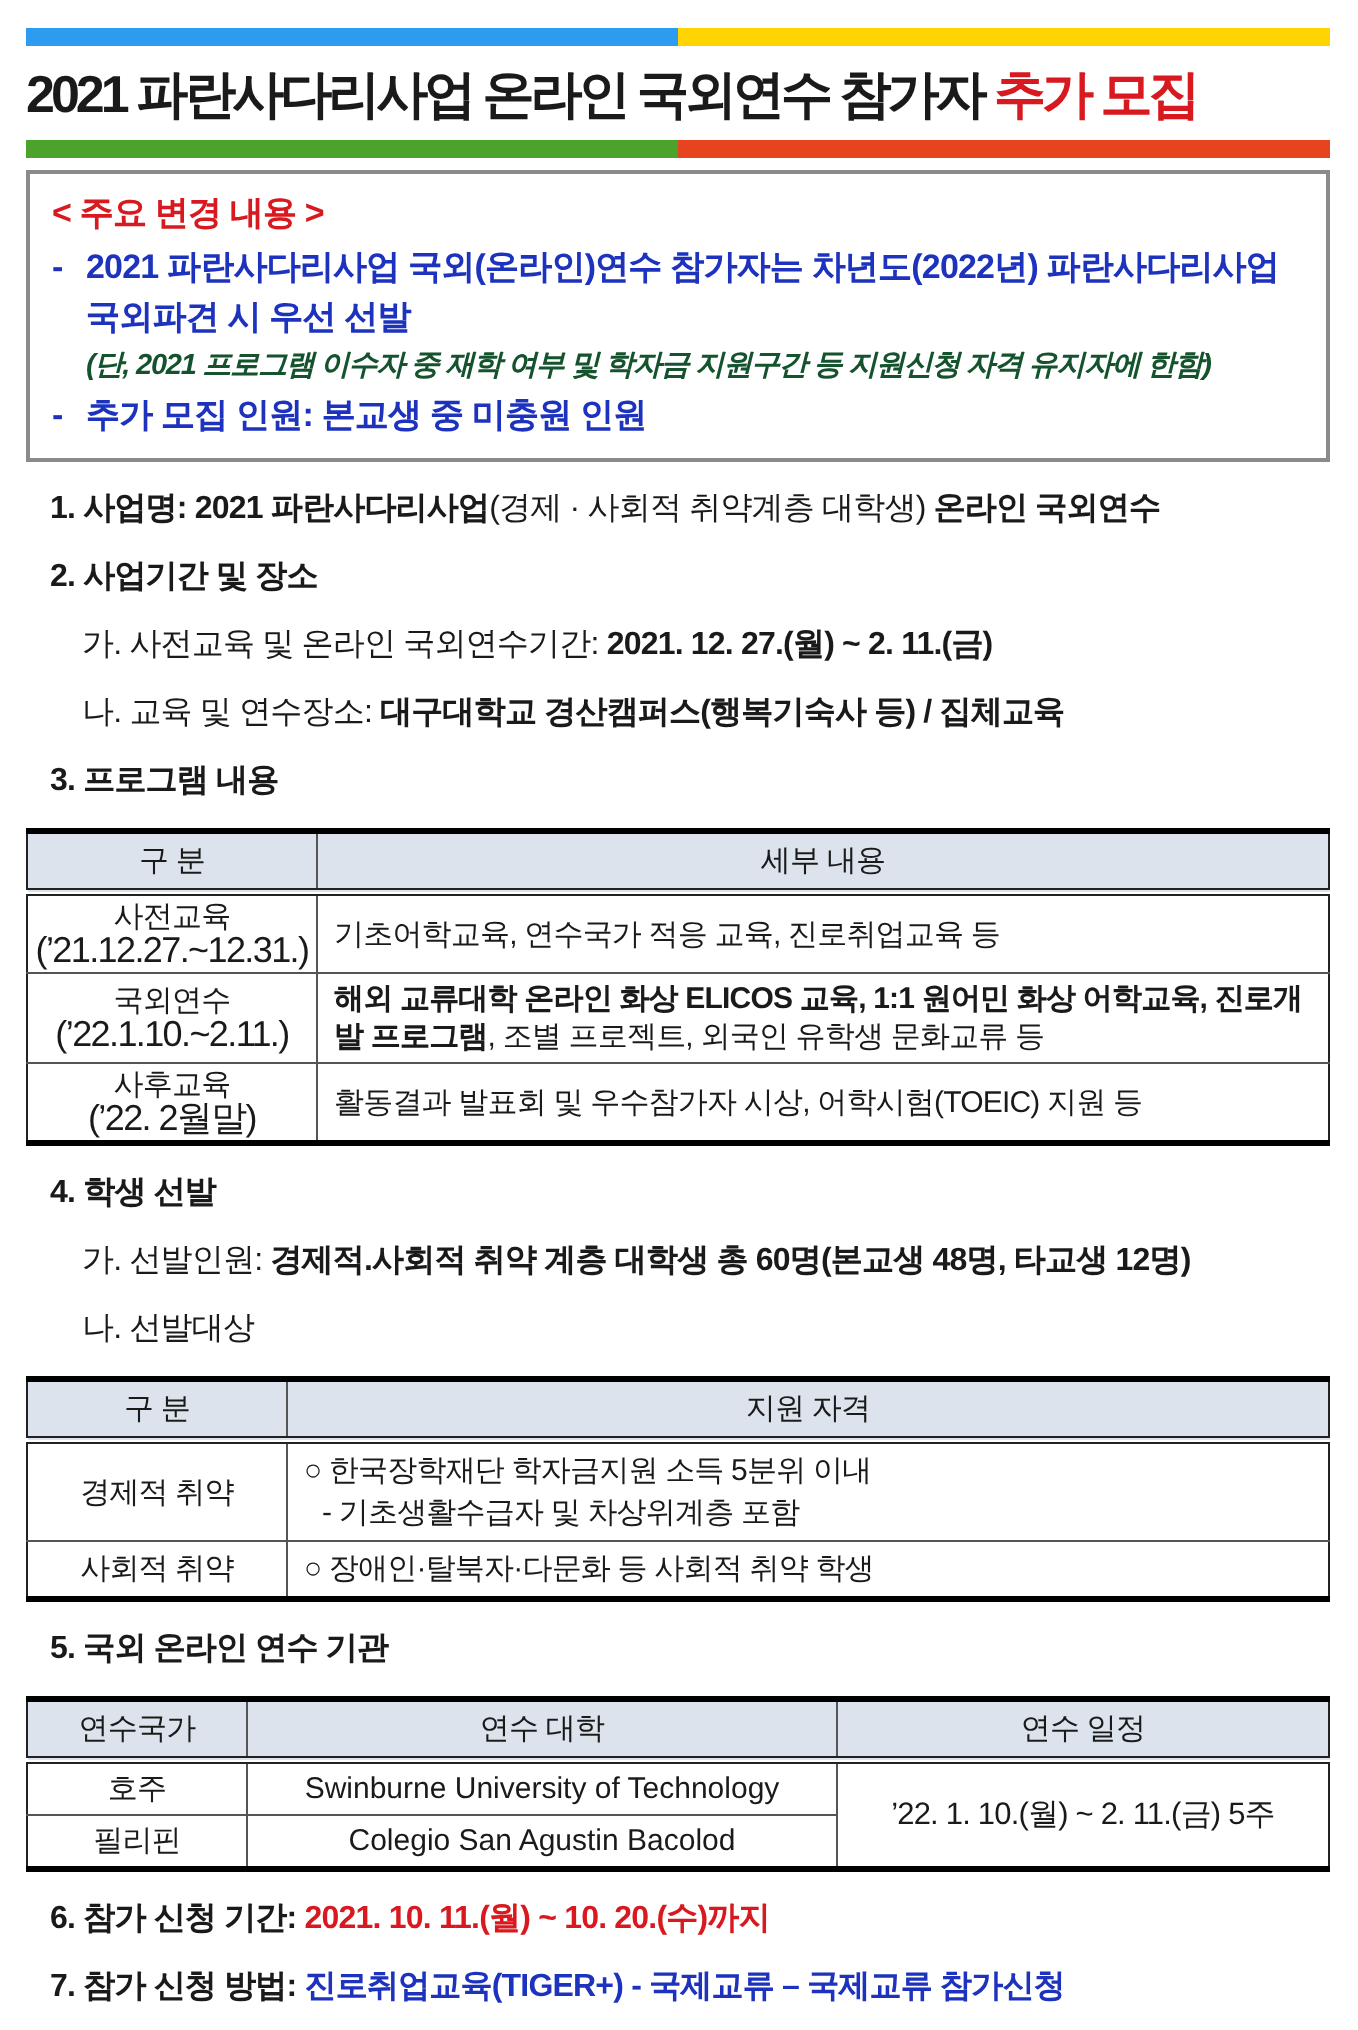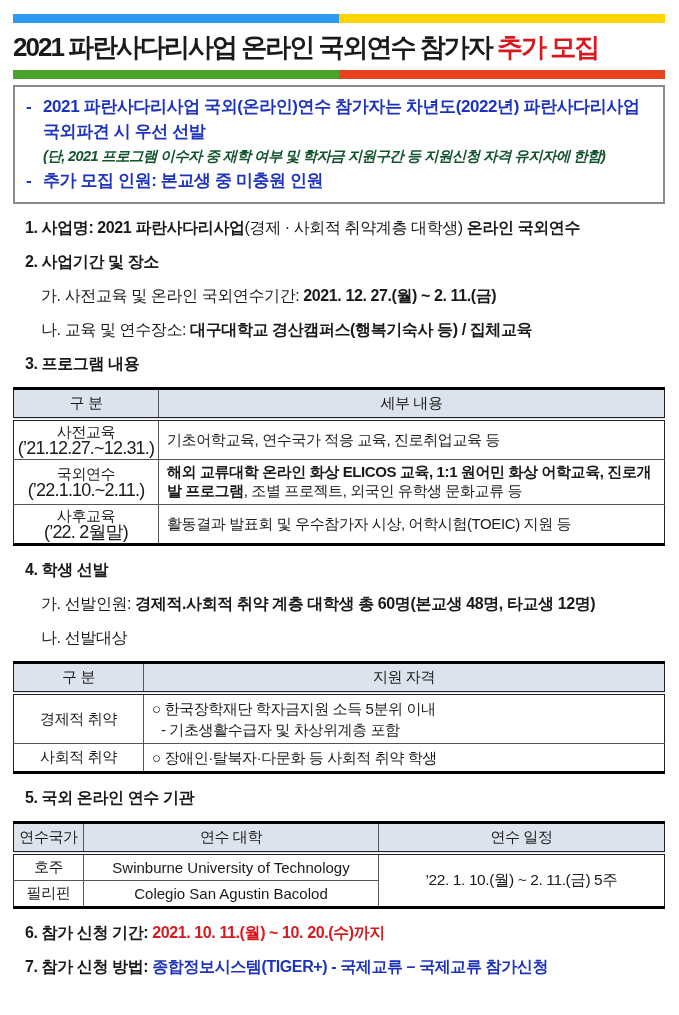--- a/index.html
+++ b/index.html
@@ -40,21 +40,21 @@
         border-top:3px solid #000;border-bottom:3px solid #000;}
   th{background:var(--table-header-bg);font-weight:400;padding:4px 4px;
      border-bottom:4px double #222;border-left:1px solid #555;border-right:1px solid #555;}
   td{border:1px solid #555;padding:3px 8px;vertical-align:middle;}
   table th:first-child, table td:first-child{border-left:1px solid #222;}
   table th:last-child, table td:last-child{border-right:1px solid #222;}
   .cell-center{text-align:center;padding:3px 2px;}
   .rowlabel{line-height:16px;}
   .rowlabel .date{font-size:18px;letter-spacing:-0.8px;}
   .t1-col1{width:145px;} .t2-col1{width:130px;}
-  .t3-col1{width:70px;} .t3-col2{width:295px;}
+  .t3-col1{width:110px;} .t3-col2{width:295px;}
   .univ{font-size:15px;letter-spacing:0;}
   .sched{font-size:15.5px;font-weight:400;text-align:center;}
   .qline{line-height:21px;}
 </style>
 </head>
 <body>
 
 <div class="page">
 
   <div class="bar">
@@ -63,20 +63,21 @@
   </div>
 
   <div class="title"><span>2021 파란사다리사업 온라인 국외연수 참가자 </span><span class="hl">추가 모집</span></div>
 
   <div class="bar">
     <div class="half green"></div>
     <div class="half red"></div>
   </div>
 
   <div class="notice">
+    <div class="heading">&lt; 주요 변경 내용 &gt;</div>
     <div class="n-bullet">
       <span class="dash">-</span>
       <span>2021 파란사다리사업 국외(온라인)연수 참가자는 차년도(2022년) 파란사다리사업 국외파견 시 우선 선발</span>
     </div>
     <div class="n-note">(단, 2021 프로그램 이수자 중 재학 여부 및 학자금 지원구간 등 지원신청 자격 유지자에 한함)</div>
     <div class="n-bullet">
       <span class="dash">-</span>
       <span>추가 모집 인원: 본교생 중 미충원 인원</span>
     </div>
   </div>
@@ -166,15 +167,15 @@
         <td class="sched" rowspan="2">’22. 1. 10.(월)  ~  2. 11.(금) 5주</td>
       </tr>
       <tr>
         <td class="cell-center">필리핀</td>
         <td class="cell-center univ">Colegio San Agustin Bacolod</td>
       </tr>
     </tbody>
   </table>
 
   <div class="line b"><span>6. 참가 신청 기간: </span><span class="red">2021. 10. 11.(월) ~ 10. 20.(수)까지</span></div>
-  <div class="line b"><span>7. 참가 신청 방법: </span><span class="blue">종합정보시스템(TIGER+) - 국제교류 – 국제교류 참가신청</span></div>
+  <div class="line b"><span>7. 참가 신청 방법: </span><span class="blue">진로취업교육(TIGER+) - 국제교류 – 국제교류 참가신청</span></div>
 
 </div>
 
 </body></html>

